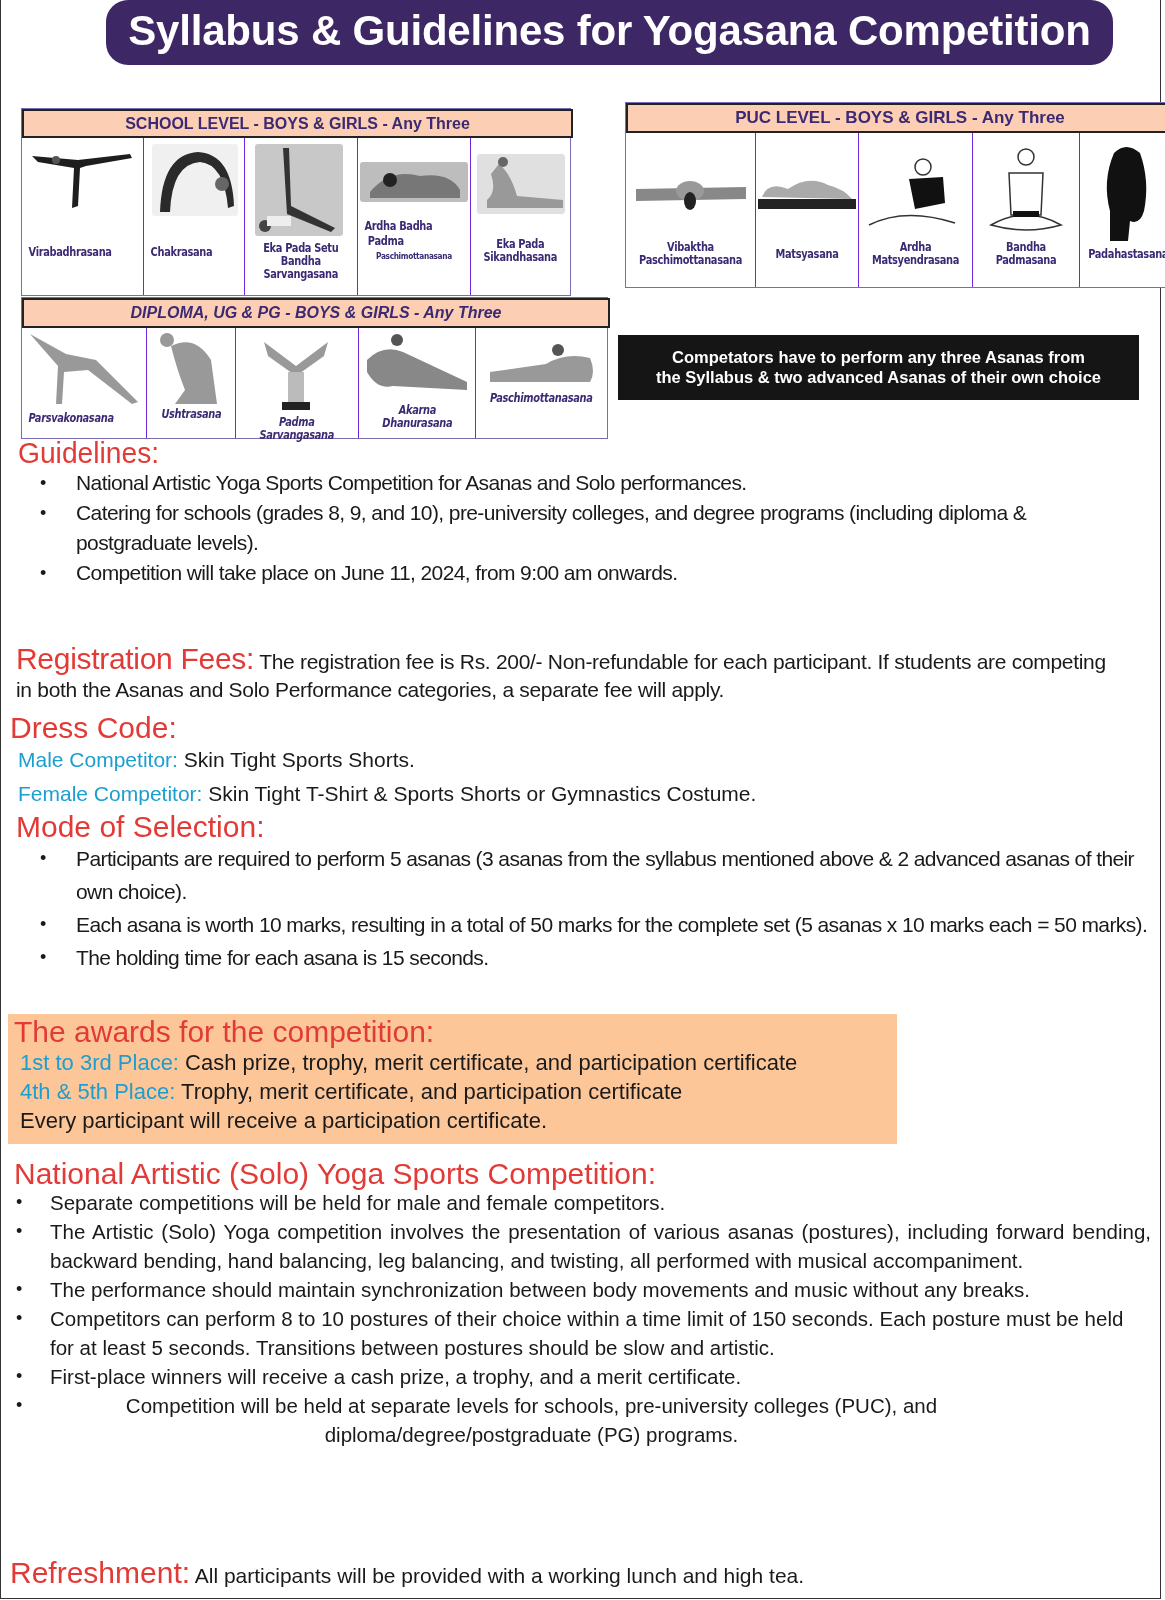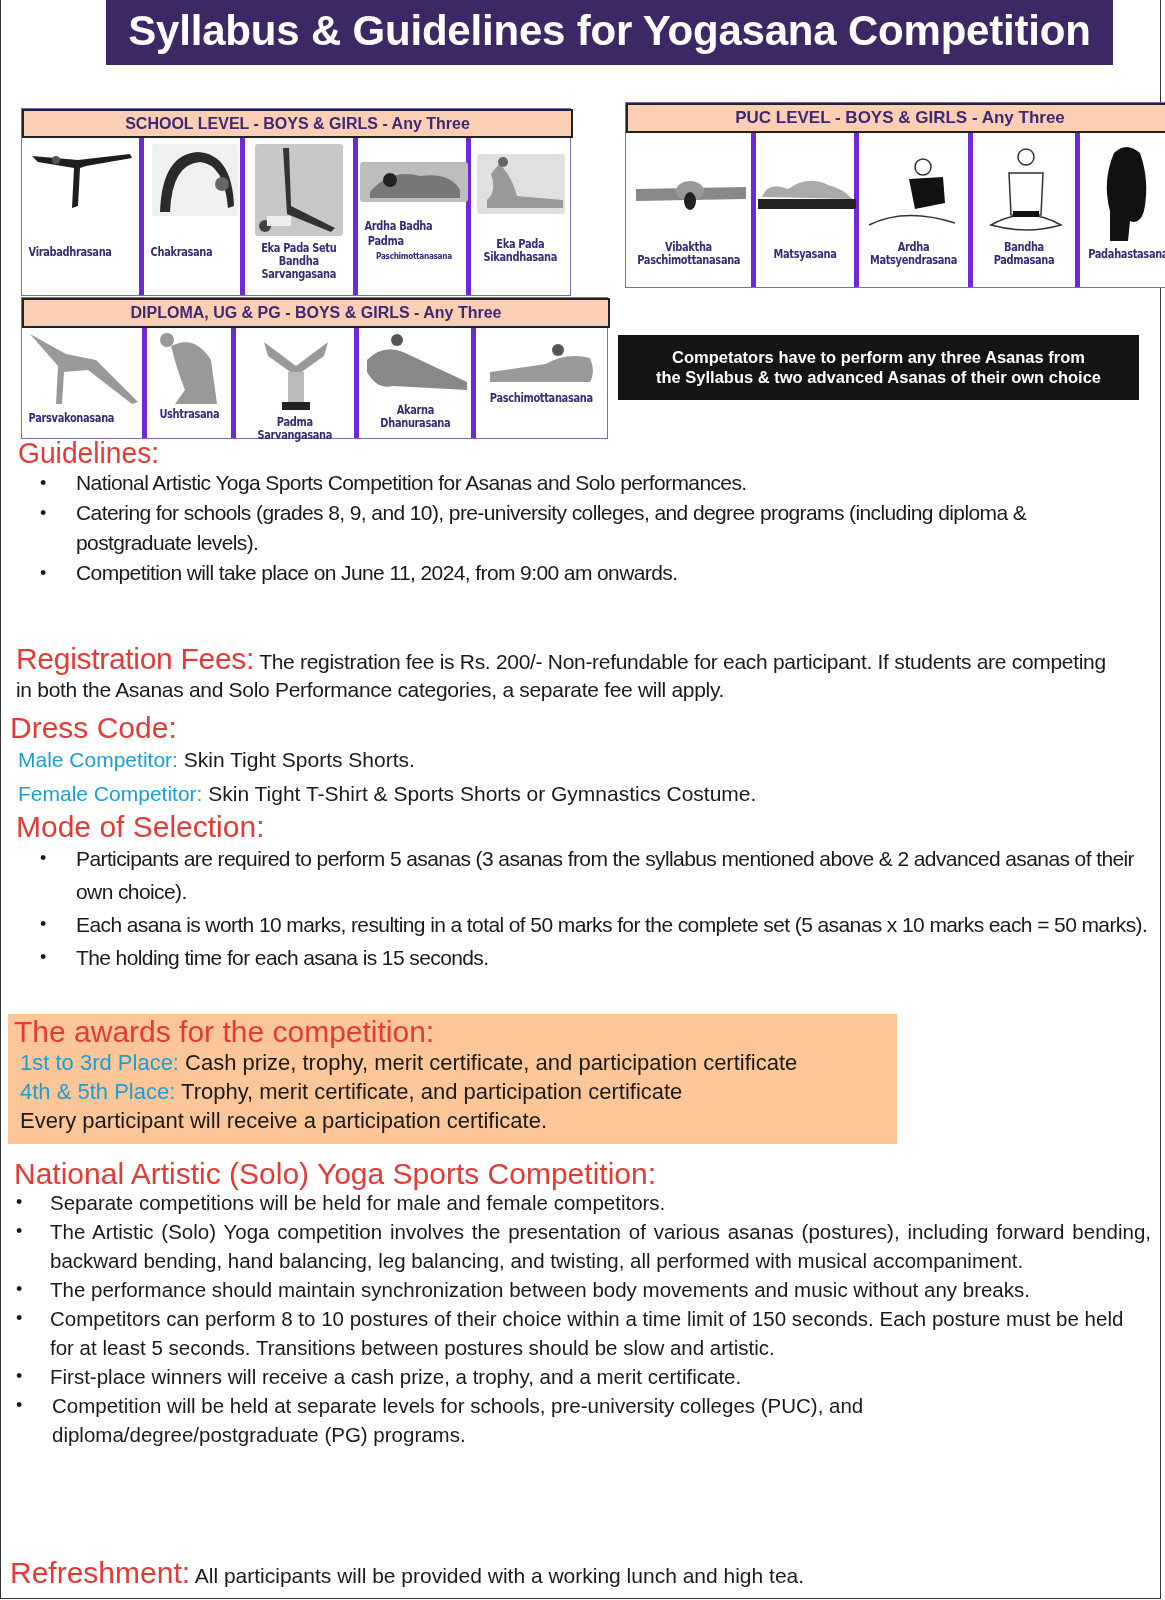--- a/index.html
+++ b/index.html
@@ -1,41 +1,41 @@
 <!DOCTYPE html>
 <html><head>
 <meta charset="utf-8">
 <style>
   * { box-sizing: border-box; margin: 0; padding: 0; }
   html, body { width: 1165px; height: 1600px; background: #ffffff; }
   body { font-family: "Liberation Sans", sans-serif; color: #1a1a1a; position: relative; overflow: hidden; }
   .frame { position: absolute; left: 0; top: 0; width: 1161px; height: 1599px; border: 1.5px solid #333; border-top: none; }
 
-  .title-bar { position: absolute; left: 106px; top: 0; width: 1007px; height: 65px; background: #3d2765; color: #fff; font-size: 42px; line-height: 62px; text-align: center; letter-spacing: -0.2px; }
+  .title-bar { position: absolute; left: 106px; top: 0; width: 1007px; height: 65px; background: #3d2765; color: #fff; font-size: 42px; line-height: 62px; text-align: center; letter-spacing: -0.2px; border-radius: 22px; }
 
   
   .level { position: absolute; border: 1px solid #7b6bb0; background: #fff; }
   .level-head { position: absolute; left: 0; top: 0; background: #fccfb4; border: 2px solid #222; color: #3b2a73; font-weight: bold; text-align: center; font-size: 16px; }
   .cells { position: absolute; left: 0; right: 0; bottom: 0; display: flex; }
-  .cell { position: relative; border-right: 5px solid #6d28d9; height: 100%; }
+  .cell { position: relative; border-right: 1px solid #6d28d9; height: 100%; }
   .cell:last-child { border-right: none; }
   .pose { position: absolute; background: #e8e8e8; border-radius: 3px; }
   .pose svg { width: 100%; height: 100%; display: block; }
   .pose-label { position: absolute; left: 0; right: 0; color: #3b2a73; font-weight: bold; font-size: 12px; line-height: 13px; font-family: "DejaVu Sans", sans-serif; letter-spacing: -0.4px; transform: scaleX(0.82); transform-origin: center; text-align: center; }
   .pose-label.left { text-align: left; transform-origin: left center; padding-left: 8px; }
 
   #school { left: 21px; top: 108px; width: 550px; height: 188px; }
   #school .level-head { width: 551px; height: 29px; line-height: 25px; }
   #school .cells { top: 29px; }
 
   #puc { left: 593px; top: 102px; width: 547px; height: 186px; margin-left: 32px; }
   #puc .level-head { width: 548px; height: 30px; line-height: 26px; font-size: 17px; }
   #puc .cells { top: 30px; }
 
-  #diploma { left: 21px; top: 297px; width: 587px; height: 142px; }
+  #diploma { left: 21px; top: 297px; width: 587px; height: 142px; font-style: italic; }
   #diploma .level-head { width: 588px; height: 30px; line-height: 26px; }
   #diploma .cells { top: 30px; }
 
   .note-box { position: absolute; left: 618px; top: 335px; width: 521px; height: 65px; background: #151515; color: #fff; font-weight: bold; font-size: 16.5px; line-height: 20px; text-align: center; padding-top: 12px; }
 
   .section { position: absolute; left: 0; right: 0; font-size: 21px; line-height: 30px; }
   .h-red { color: #e23a36; font-size: 30px; }
   .h-blue { color: #1c9ecf; }
   .narrow { display: inline-block; transform: scaleX(0.94); transform-origin: left center; white-space: nowrap; }
   ul.bullets { list-style: none; }
@@ -260,19 +260,19 @@
 </section>
 
 <section class="section" style="top:1159px;font-size:20.5px;line-height:29px;">
   <h2 class="h-red" style="padding-left:14px;font-weight:normal;">National Artistic (Solo) Yoga Sports Competition:</h2>
   <ul class="bullets" style="padding-right:14px;text-align:justify;">
     <li style="padding-left:50px">Separate competitions will be held for male and female competitors.</li>
     <li style="padding-left:50px">The Artistic (Solo) Yoga competition involves the presentation of various asanas (postures), including forward bending, backward bending, hand balancing, leg balancing, and twisting, all performed with musical accompaniment.</li>
     <li style="padding-left:50px;text-align:left;padding-right:40px">The performance should maintain synchronization between body movements and music without any breaks.</li>
     <li style="padding-left:50px;text-align:left">Competitors can perform 8 to 10 postures of their choice within a time limit of 150 seconds. Each posture must be held for at least 5 seconds. Transitions between postures should be slow and artistic.</li>
     <li style="padding-left:50px;text-align:left">First-place winners will receive a cash prize, a trophy, and a merit certificate.</li>
-    <li style="text-align:left;padding-right:140px">Competition will be held at separate levels for schools, pre-university colleges (PUC), and diploma/degree/postgraduate (PG) programs.</li>
+    <li style="text-align:center;padding-right:140px">Competition will be held at separate levels for schools, pre-university colleges (PUC), and diploma/degree/postgraduate (PG) programs.</li>
   </ul>
 </section>
 
 <section class="section" style="top:1558px;padding-left:10px;">
   <span class="h-red">Refreshment:</span><span> All participants will be provided with a working lunch and high tea.</span>
 </section>
 
 </body></html>

